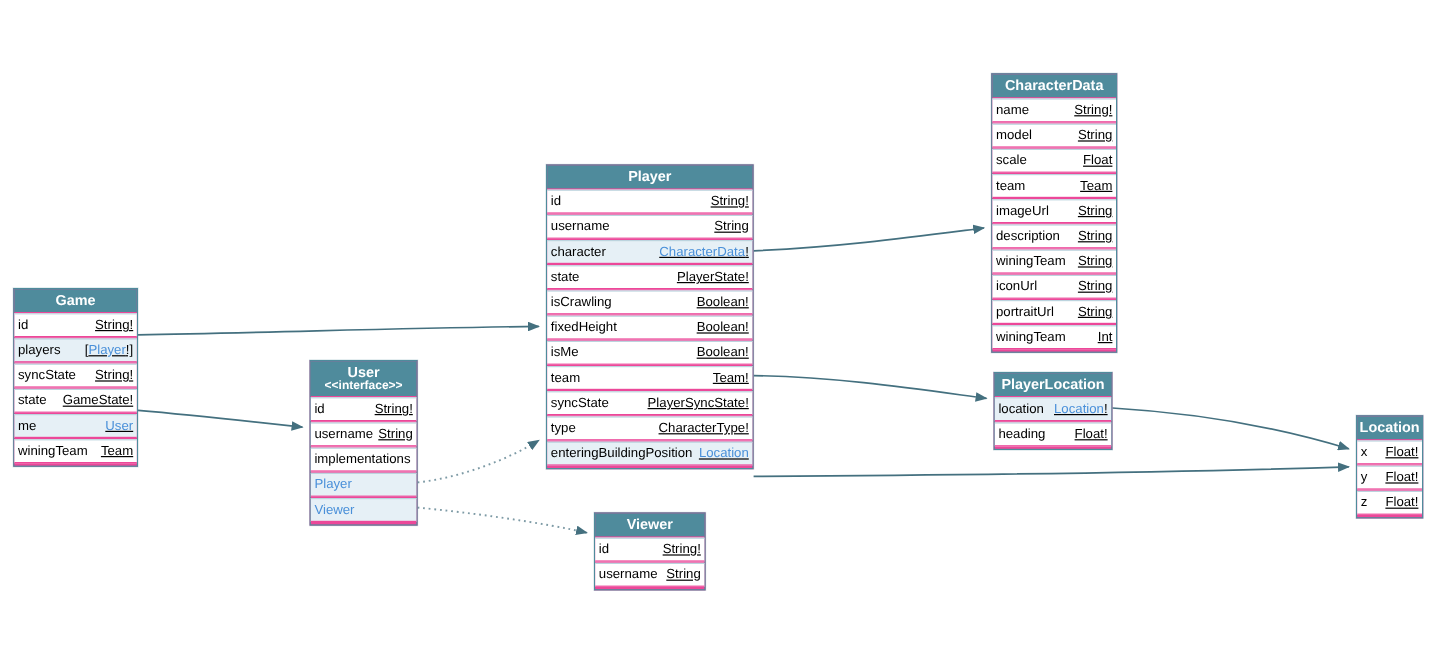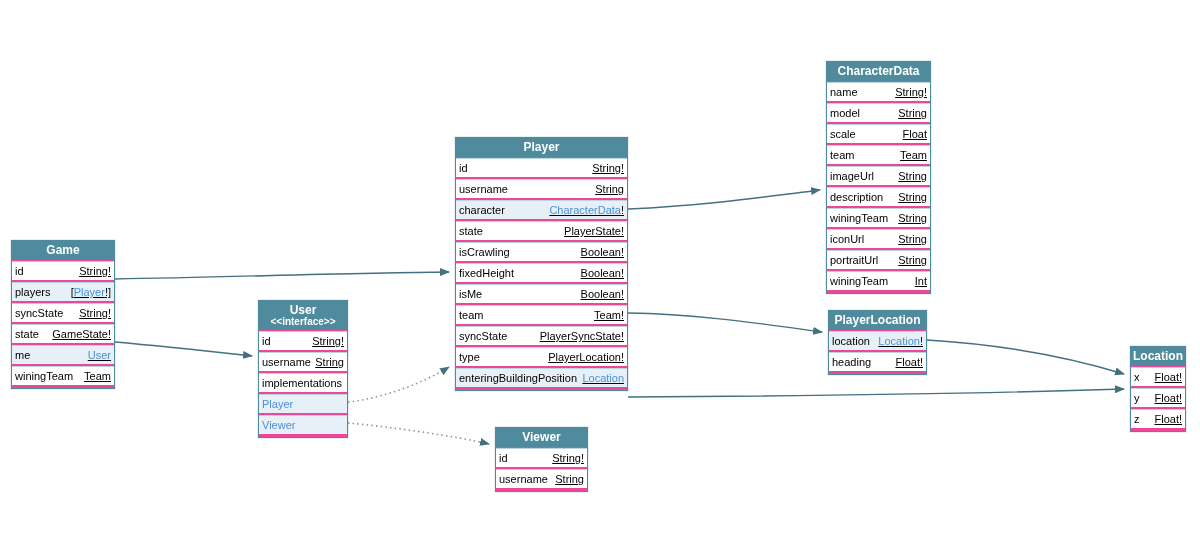--- a/index.html
+++ b/index.html
@@ -165,21 +165,21 @@
         <div class="row">
           <span class="fname">team</span>
           <span class="ftype">Team!</span>
         </div>
         <div class="row">
           <span class="fname">syncState</span>
           <span class="ftype">PlayerSyncState!</span>
         </div>
         <div class="row">
           <span class="fname">type</span>
-          <span class="ftype">PlayerLocation!</span>
+          <span class="ftype">CharacterType!</span>
         </div>
         <div class="row hl">
           <span class="fname">enteringBuildingPosition</span>
           <span class="ftype"><span class="link">Location</span></span>
         </div>
       </div>
     </div>
   <div class="node" style="left:495px; top:427px; width:93px;">
       <div class="node-header">
         <div class="node-title">Viewer</div>

